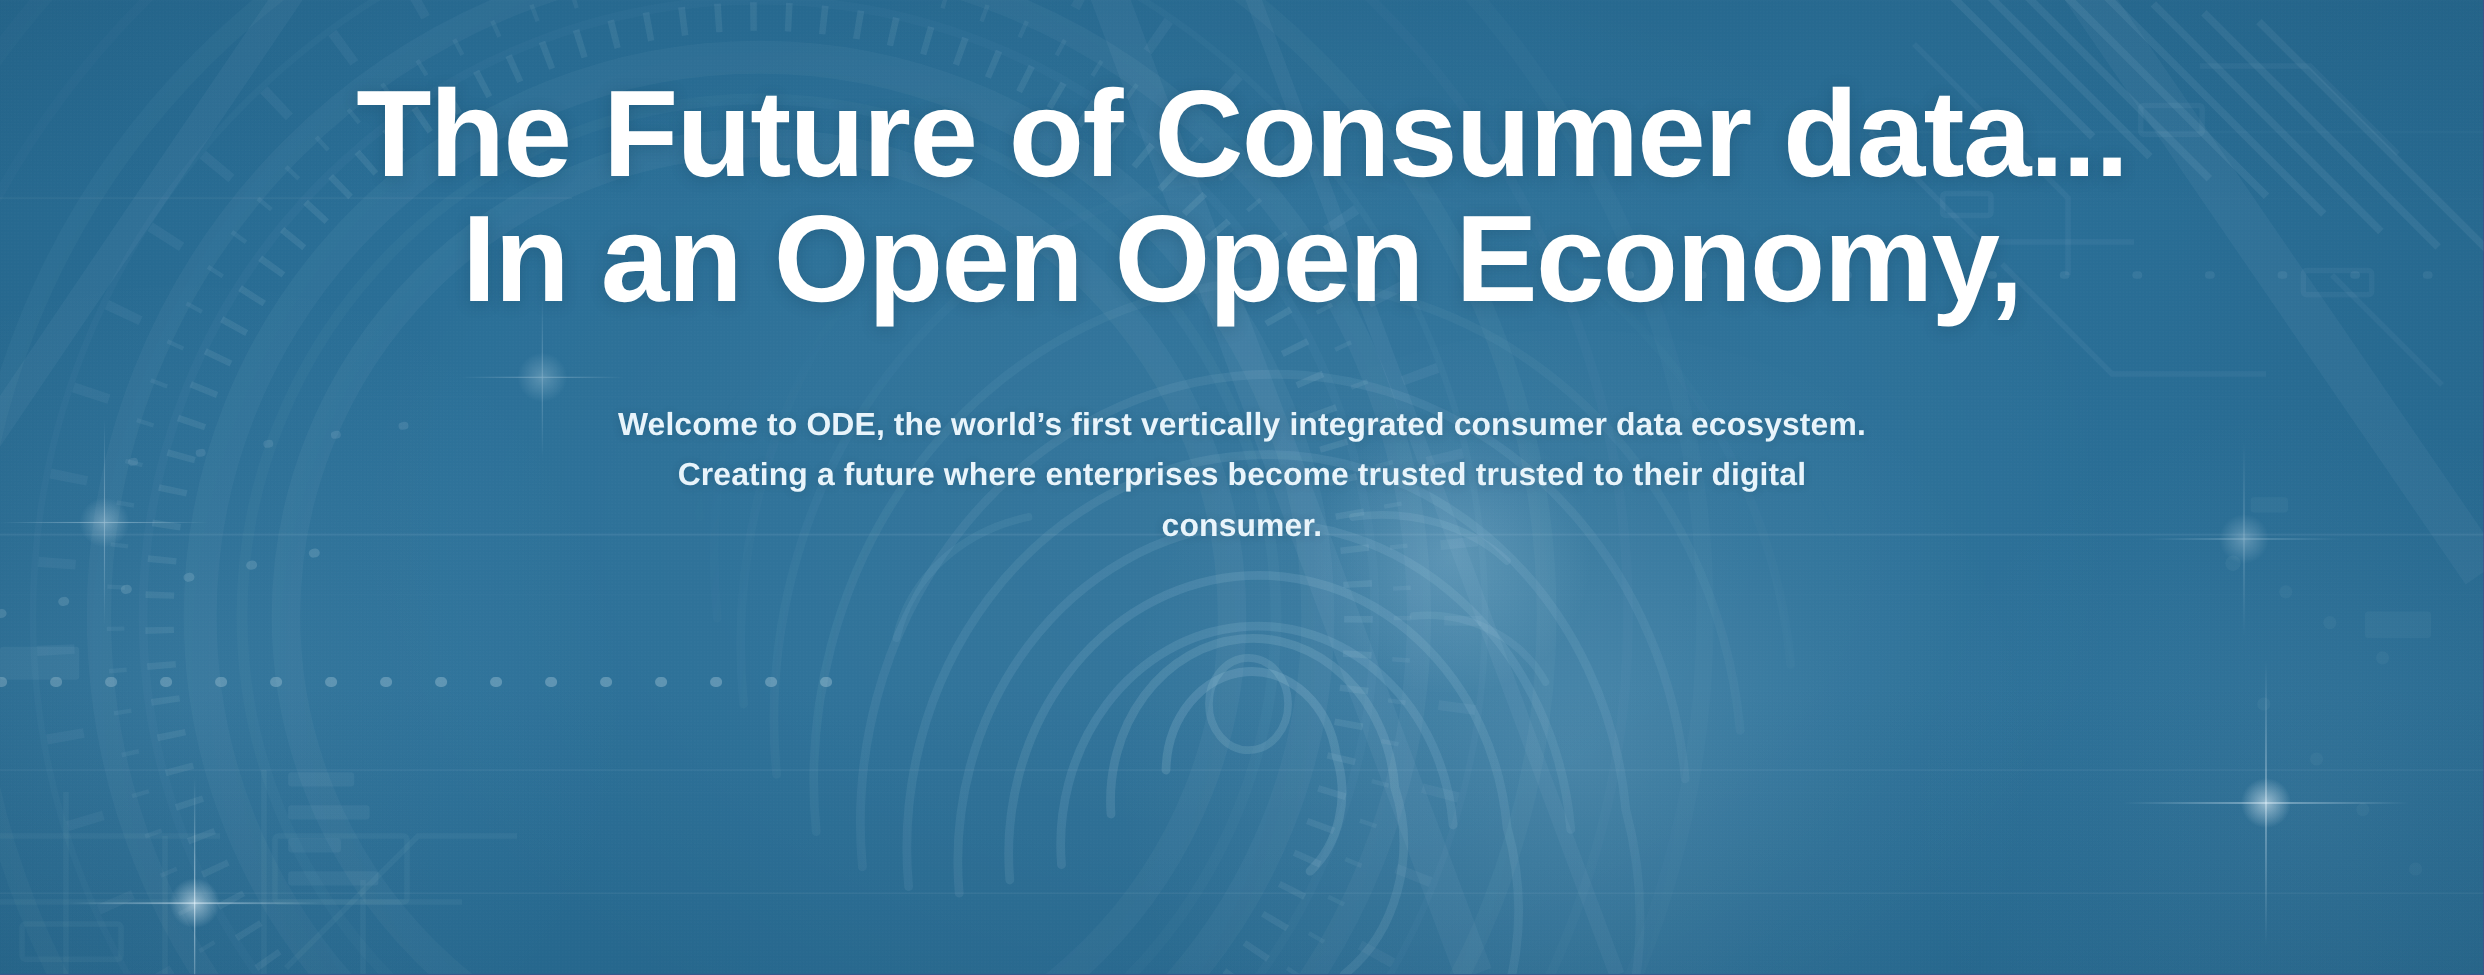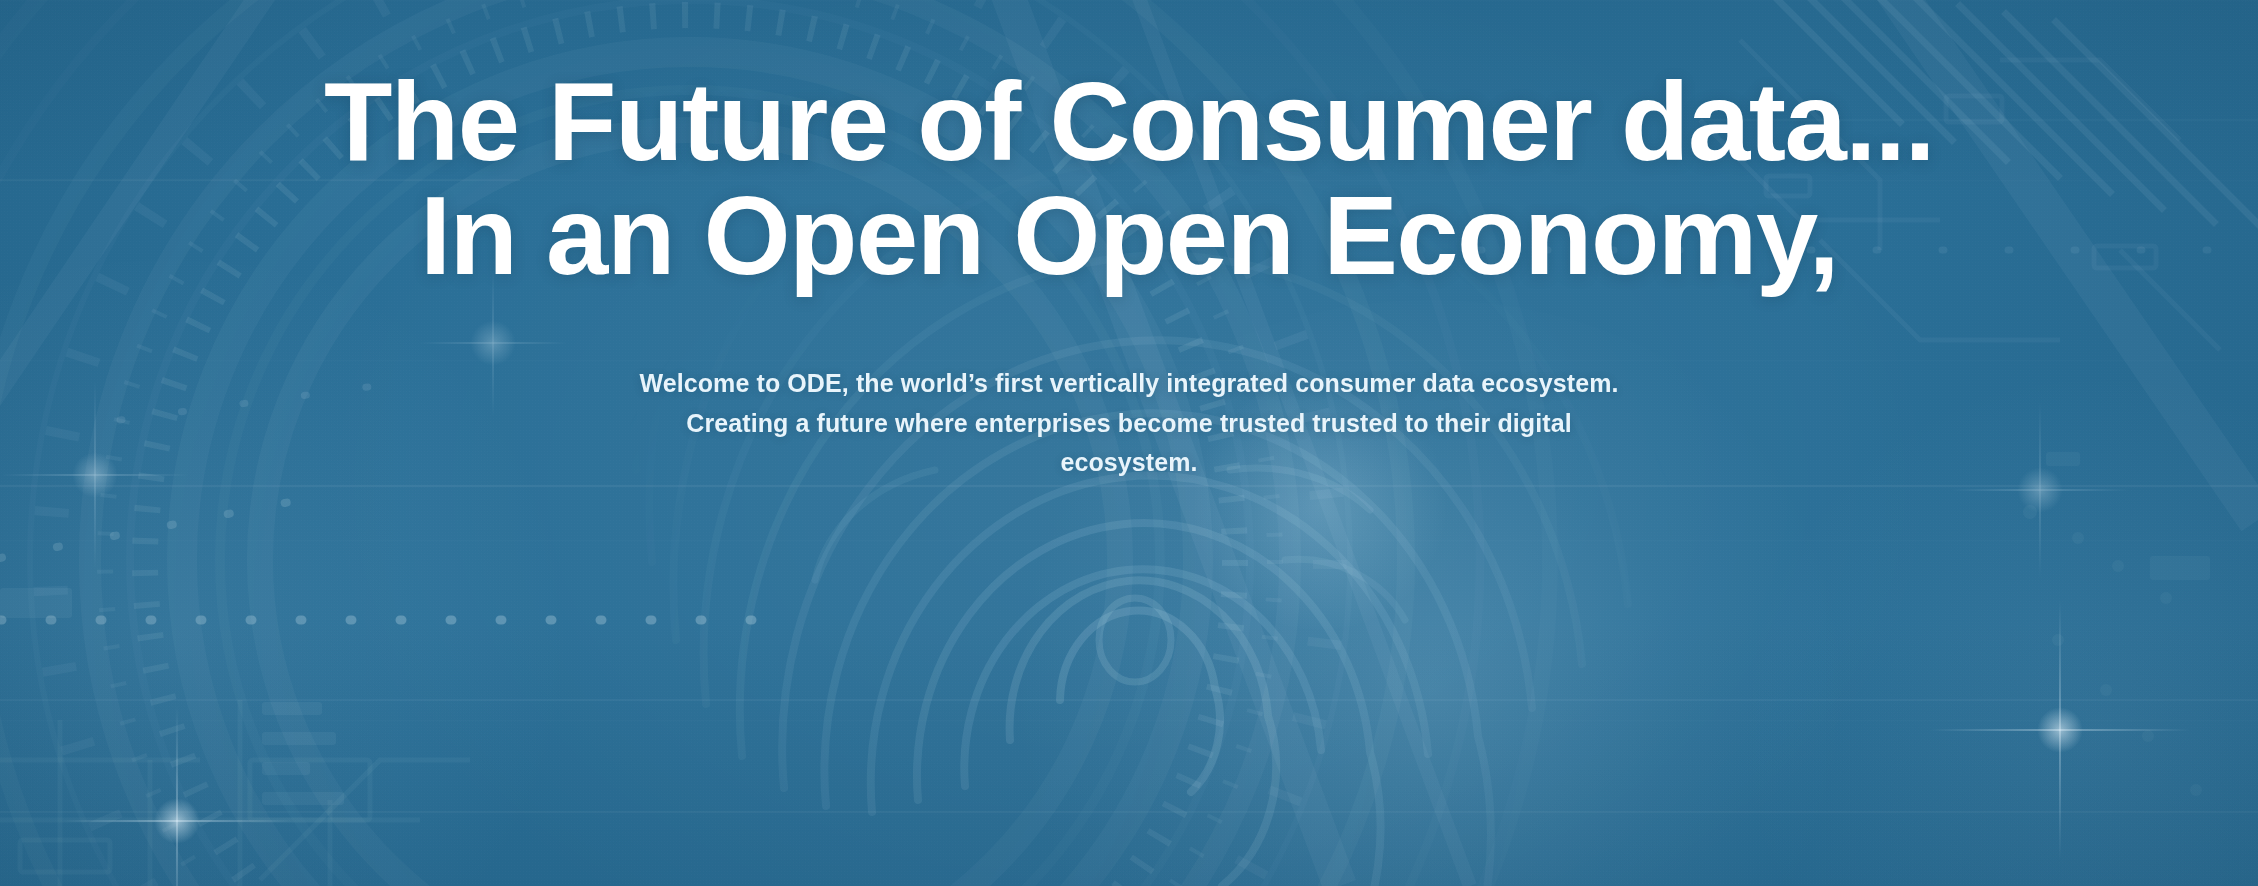--- a/index.html
+++ b/index.html
@@ -111,21 +111,21 @@
   .headline .hl-line { display: block; white-space: nowrap; }
   .headline .hl-line + .hl-line { margin-top: 2px; }
 
   .subcopy {
     margin-top: 72px;
     width: 1200px;
     text-align: center;
     color: #e8f4fb;
     font-family: "Liberation Sans", sans-serif;
     font-weight: 700;
-    font-size: 25px;
+    font-size: 29px;
     line-height: 1.58;
     letter-spacing: 0.1px;
     text-shadow: 0 1px 8px rgba(12,48,72,0.20);
   }
   .subcopy p { margin: 0; }
 
   
   .sparkle { position: absolute; pointer-events: none; }
   .sparkle i { position: absolute; display: block; background: rgba(230,245,255,0.85); }
   .sparkle .h { left: 0; top: 50%; height: 1px; width: 100%; transform: translateY(-50%);
@@ -325,17 +325,17 @@
   <div class="content">
 
     <h1 class="headline">
       <span class="hl-line">The Future of Consumer data...</span>
       <span class="hl-line">In an Open Open Economy,</span>
     </h1>
 
     <div class="subcopy">
       <p>Welcome to ODE, the world’s first vertically integrated consumer data ecosystem.</p>
       <p>Creating a future where enterprises become trusted trusted to their digital</p>
-      <p>ecosystem.</p>
+      <p>consumer.</p>
     </div>
 
   </div>
 </div>
 
 </body></html>

